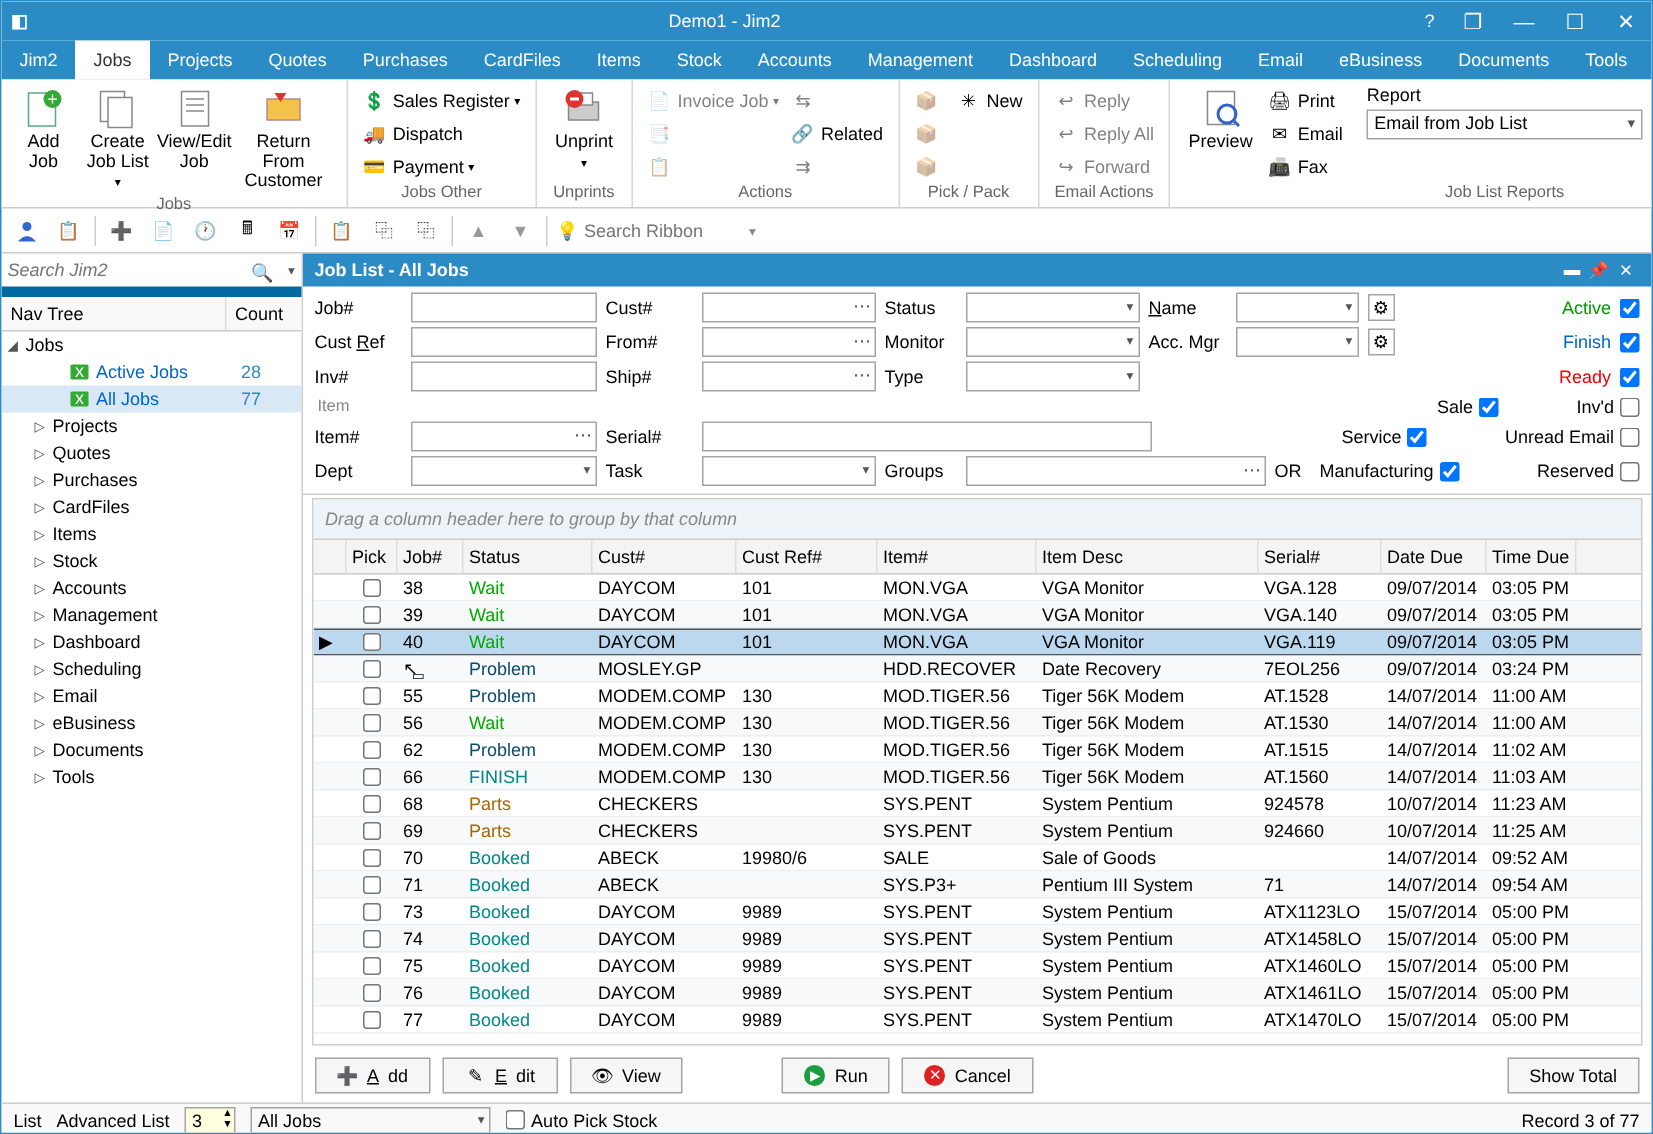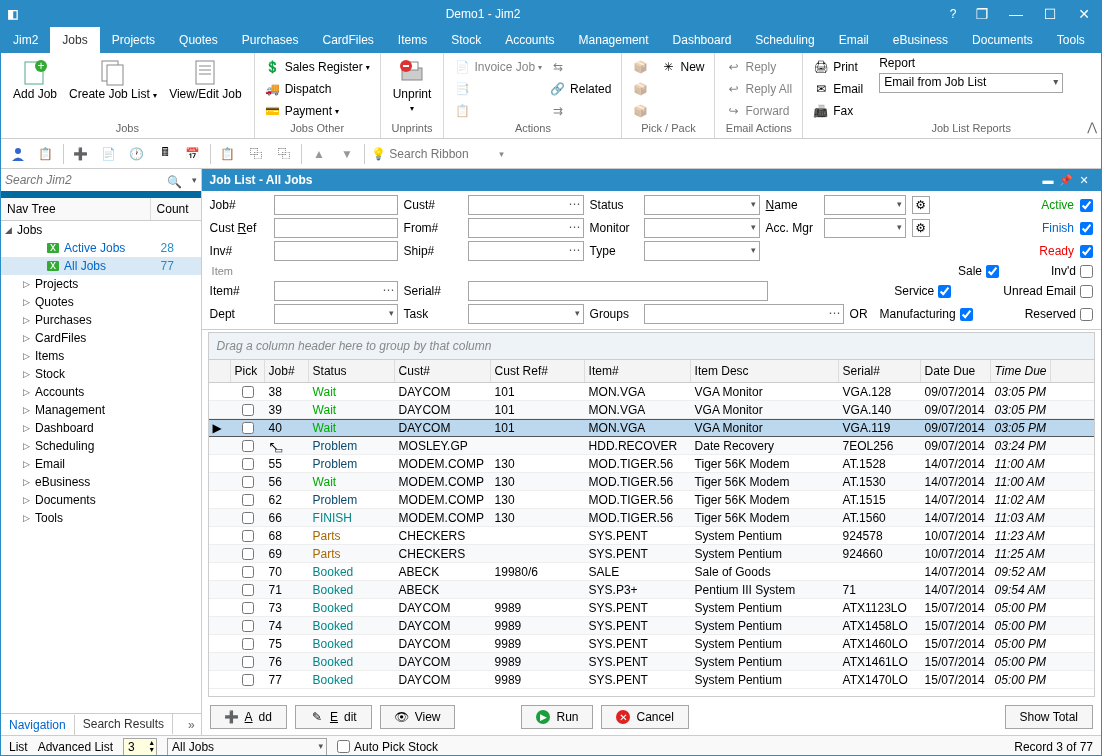--- a/index.html
+++ b/index.html
@@ -96,21 +96,21 @@
 .ghead .gh { padding: 4px 4px; border-right: 1px solid #ddd; overflow: hidden; white-space: nowrap; }
 .gbody { flex: 1; overflow-y: auto; }
 .grow { display: flex; border-bottom: 1px solid #eee; height: 18px; align-items: center; }
 .grow:nth-child(even) { background: #f7f9fb; }
 .grow.sel { background: #bcd8ef !important; border-top: 1px solid #555; border-bottom: 1px solid #555; }
 .grow .gc { padding: 1px 4px; overflow: hidden; white-space: nowrap; }
 .grow .chk { display: flex; justify-content: center; }
 .grow .chk input { width: 12px; height: 12px; }
 .c-row { width: 22px; } .c-pick { width: 34px; } .c-job { width: 44px; } .c-stat { width: 86px; }
 .c-cust { width: 96px; } .c-cref { width: 94px; } .c-item { width: 106px; } .c-desc { width: 148px; }
-.c-ser { width: 82px; } .c-due { width: 70px; } .c-time { width: 60px; font-style: italic; }
+.c-ser { width: 82px; } .c-due { width: 70px; } .c-time { width: 60px; }
 .stat-wait { color: #0a0; } .stat-prob { color: #0c4a6e; } .stat-fin { color: #088; } .stat-part { color: #a60; } .stat-book { color: #088; }
 
 
 .actrow { padding: 6px 8px; display: flex; gap: 8px; align-items: center; }
 .abtn { border: 1px solid #a5a5a5; background: #f6f6f6; padding: 4px 14px; cursor: pointer; display: flex; align-items: center; gap: 6px; min-width: 72px; justify-content: center; }
 .abtn .aico { width: 14px; height: 14px; display: inline-flex; align-items: center; justify-content: center; }
 .abtn.run .aico { background: #1a9e3e; border-radius: 50%; color: #fff; font-size: 9px; }
 .abtn.cancel .aico { background: #d22; border-radius: 50%; color: #fff; font-size: 10px; }
 
 
@@ -184,20 +184,30 @@
             <svg width="28" height="28">
               <rect x="5" y="3" width="18" height="23" fill="#fff" stroke="#888"></rect>
               <line x1="8" y1="8" x2="20" y2="8" stroke="#888"></line>
               <line x1="8" y1="12" x2="20" y2="12" stroke="#888"></line>
               <line x1="8" y1="16" x2="20" y2="16" stroke="#888"></line>
             </svg>
           </div>
           <div class="lbl">View/Edit
 Job</div>
         </div>
+      <div class="bigbtn">
+          <div class="ico">
+            <svg width="28" height="28">
+              <rect x="3" y="8" width="22" height="14" fill="#f3c24a" stroke="#b88"></rect>
+              <path d="M8 4 L16 4 L12 10 Z" fill="#d33"></path>
+            </svg>
+          </div>
+          <div class="lbl">Return From
+Customer</div>
+        </div>
     </div>
     <div class="rgroup-label">Jobs</div>
   </div>
   <div class="rgroup">
     <div class="rgroup-body">
         <div class="col">
       <div class="smallbtn">
             <span class="ico">💲</span>
             <span>Sales Register</span> 
             <span style="font-size:8px;margin-left:3px;">▾</span>
@@ -297,20 +307,30 @@
       <div class="smallbtn">
             <span class="ico">↪</span>
             <span>Forward</span>
           </div>
     </div>
       </div>
     <div class="rgroup-label">Email Actions</div>
   </div>
   <div class="rgroup" style="border-right:none;">
     <div class="rgroup-body">
+      <div class="bigbtn">
+          <div class="ico">
+            <svg width="28" height="28">
+              <rect x="5" y="3" width="18" height="22" fill="#fff" stroke="#888"></rect>
+              <circle cx="18" cy="18" r="6" fill="none" stroke="#36c" stroke-width="2"></circle>
+              <line x1="22" y1="22" x2="26" y2="26" stroke="#36c" stroke-width="2"></line>
+            </svg>
+          </div>
+          <div class="lbl">Preview</div>
+        </div>
       <div class="col">
         <div class="smallbtn">
             <span class="ico">🖨</span>
             <span>Print</span>
           </div>
         <div class="smallbtn">
             <span class="ico">✉</span>
             <span>Email</span>
           </div>
         <div class="smallbtn">
@@ -445,25 +465,20 @@
         </div>
         <div class="navrow sub">
           <span class="exp">▷</span>
           <span class="txt">Documents</span>
         </div>
         <div class="navrow sub">
           <span class="exp">▷</span>
           <span class="txt">Tools</span>
         </div>
       </div>
-    <div class="lefttabs">
-      <div class="lt">Navigation</div>
-      <div class="lt active">Search Results</div>
-      <div class="exp">»</div>
-    </div>
   </div>
 
   <div class="rightpane">
     <div class="listtitle">
       <span>Job List - All Jobs</span>
       <span class="spacer"></span>
       <span class="tbtn">▬</span>
       <span class="tbtn">📌</span>
       <span class="tbtn">✕</span>
     </div>

